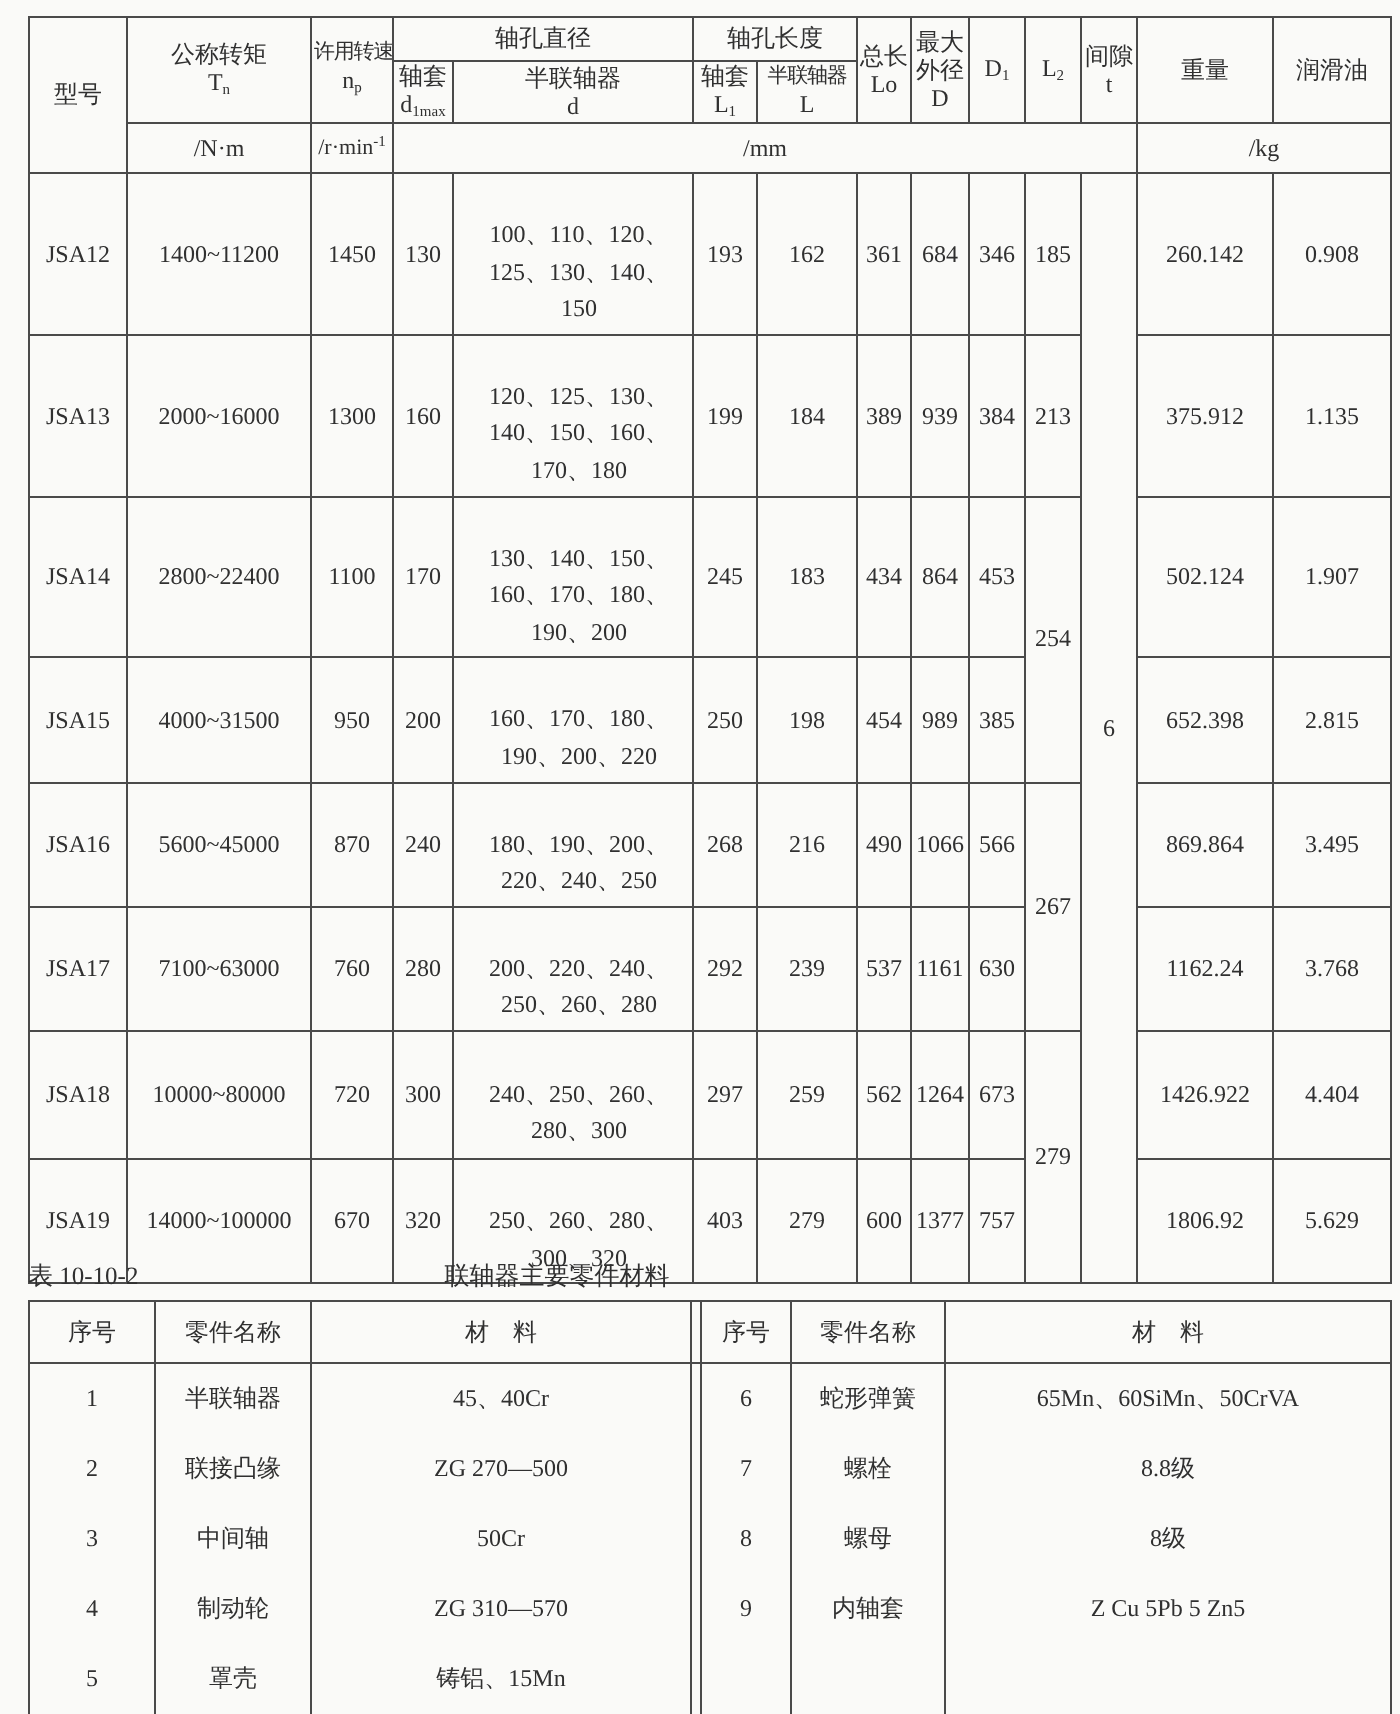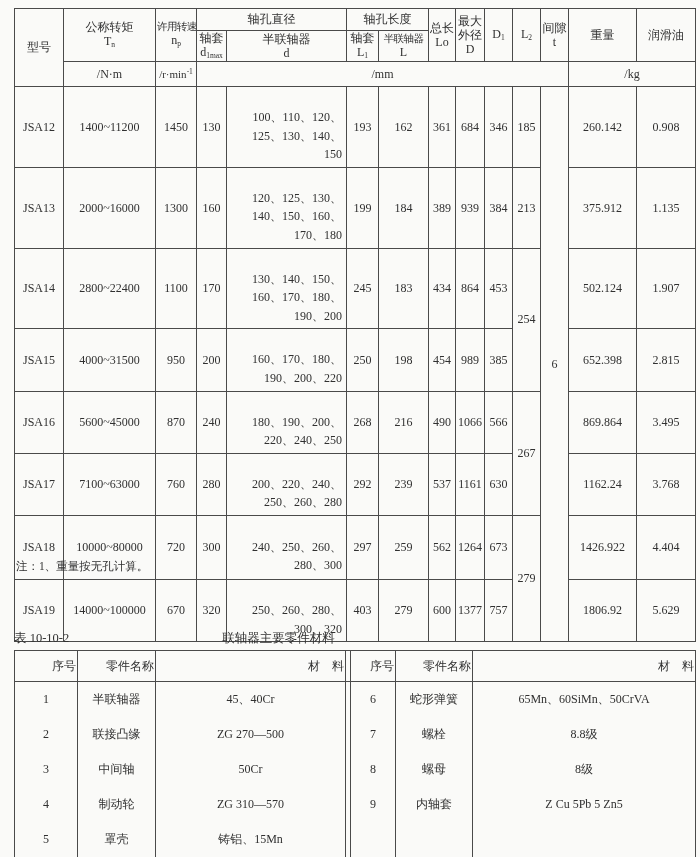--- a/index.html
+++ b/index.html
@@ -26,38 +26,38 @@
     padding:0 1px;
     overflow:hidden;
   }
   #t1 tr.h1{height:22px;}
   #t1 tr.h2{height:25px;}
   #t1 tr.h3{height:25px;}
   #t1 .sub{font-size:7.5px;vertical-align:-2px;letter-spacing:0;}
   #t1 .sup{font-size:7.5px;vertical-align:4px;}
   #t1 .cmp{font-size:10.5px;letter-spacing:-0.6px;white-space:nowrap;}
   #t1 td.bores{
-    text-align:right;padding:21px 4px 3px 10px;line-height:1.55;
+    text-align:center;padding:21px 4px 3px 10px;line-height:1.55;
   }
   #t1 td.num{padding:0;}
 
   
   .notes{position:absolute;left:16px;top:558px;font-size:11.5px;line-height:17px;}
   .notes .n2{margin-left:27px;}
 
   
   .t2caption{position:absolute;left:0;top:630px;width:557px;height:18px;font-size:12.5px;}
   .t2caption .capno{position:absolute;left:14px;top:0;}
   .t2caption .captitle{position:absolute;left:0;right:0;top:0;text-align:center;}
 
   
   #t2{position:absolute;left:14px;top:650px;width:681px;border:1px solid #4a4a4a;}
   #t2 th{
     border:1px solid #4a4a4a;height:28px;font-weight:normal;
-    font-size:12px;text-align:right;vertical-align:middle;
+    font-size:12px;text-align:center;vertical-align:middle;
   }
   #t2 td{
     border-left:1px solid #4a4a4a;border-right:1px solid #4a4a4a;
     border-top:none;border-bottom:none;
     height:33px;font-size:12px;text-align:center;vertical-align:middle;
     overflow:hidden;
   }
 </style>
 </head>
 <body>
@@ -252,21 +252,20 @@
       <td class="num">600</td>
       <td class="num">1377</td>
       <td class="num">757</td>
       <td class="num">1806.92</td>
       <td class="num">5.629</td>
     </tr>
   </tbody>
     </table>
 
   <div class="notes">
-    <div><span>注：</span><span>1、重量按无孔计算。</span></div>
   </div>
 
   <div class="t2caption">
     <span class="capno">表 10-10-2</span>
     <span class="captitle">联轴器主要零件材料</span>
   </div>
 
   <table id="t2">
     <colgroup>
       <col style="width:63px">

